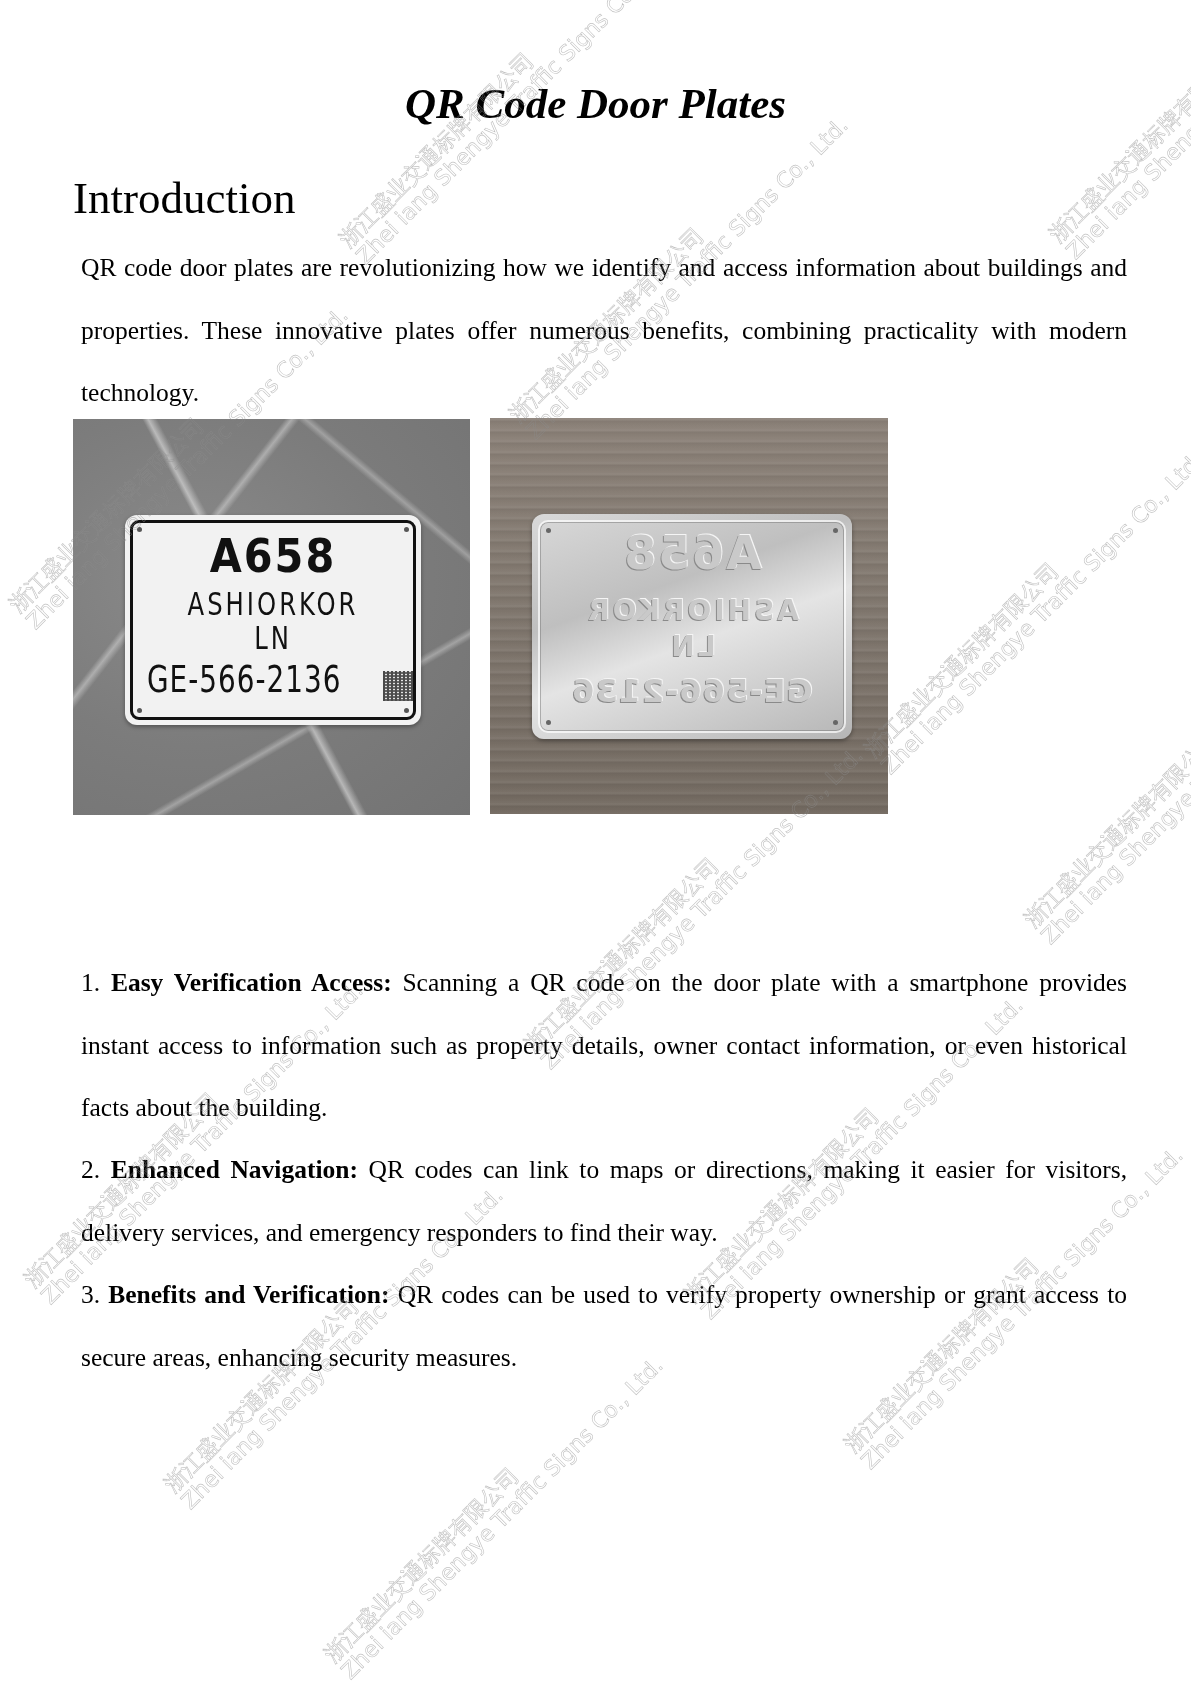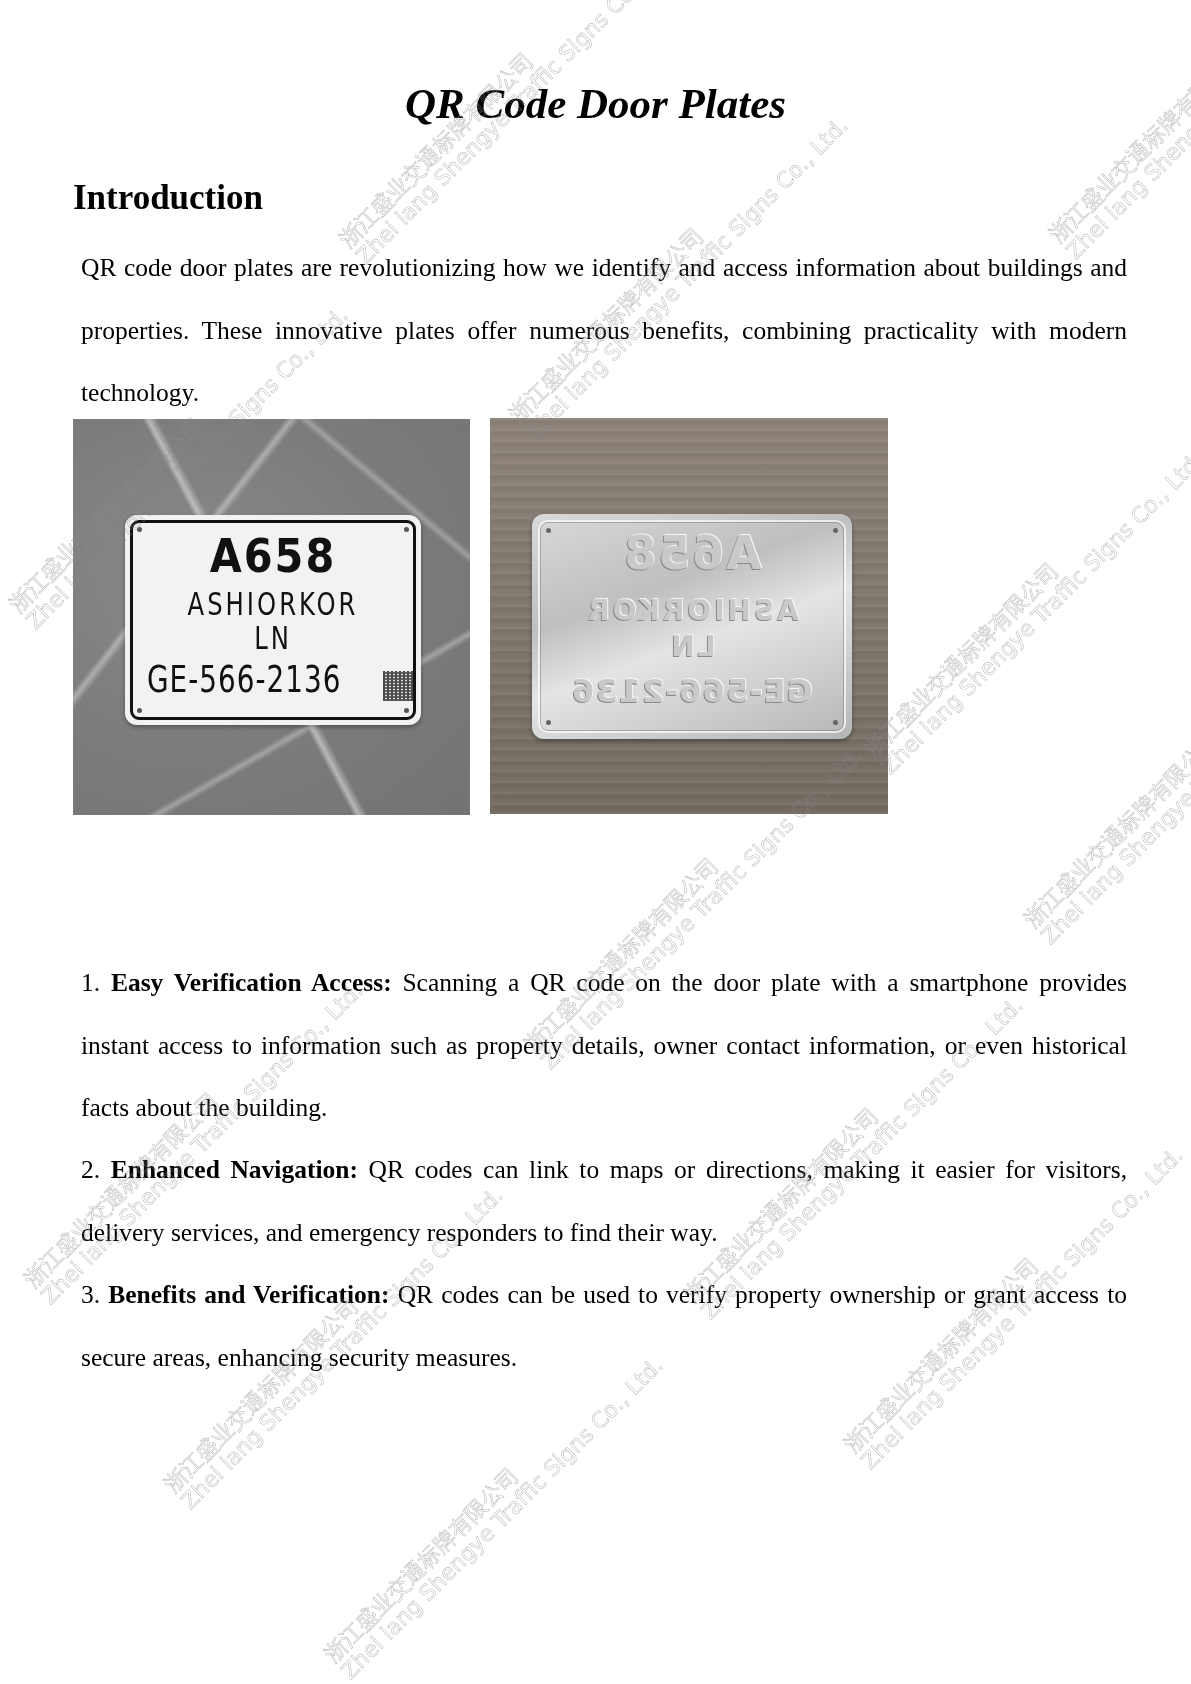--- a/index.html
+++ b/index.html
@@ -5,21 +5,21 @@
   html, body { margin: 0; padding: 0; }
   body {
     width: 1191px; height: 1684px; background: #ffffff; position: relative; overflow: hidden;
     font-family: "Liberation Serif", "DejaVu Serif", serif; color: #000;
   }
   .page { position: absolute; left: 0; top: 0; width: 1191px; height: 1684px; }
   .title {
     position: absolute; left: 0; width: 1191px; top: 74px; text-align: center;
     font-size: 43px; font-weight: bold; line-height: 60px; margin: 0; font-style: italic;
   }
-  .h2 { position: absolute; left: 73px; font-size: 35px; font-weight: bold; margin: 0; line-height: 44px; }
+  .h2 { position: absolute; left: 73px; font-size: 45px; font-weight: normal; margin: 0; line-height: 44px; }
   .para {
     position: absolute; left: 73px; width: 1046px; font-size: 25.5px; line-height: 62.5px;
     text-align: justify; text-align-last: left; margin: 8px;
   }
   .para b { font-weight: bold; }
   .photo { position: absolute; overflow: hidden; }
   
   .marble {
     left: 73px; top: 419px; width: 397px; height: 396px;
     background:

